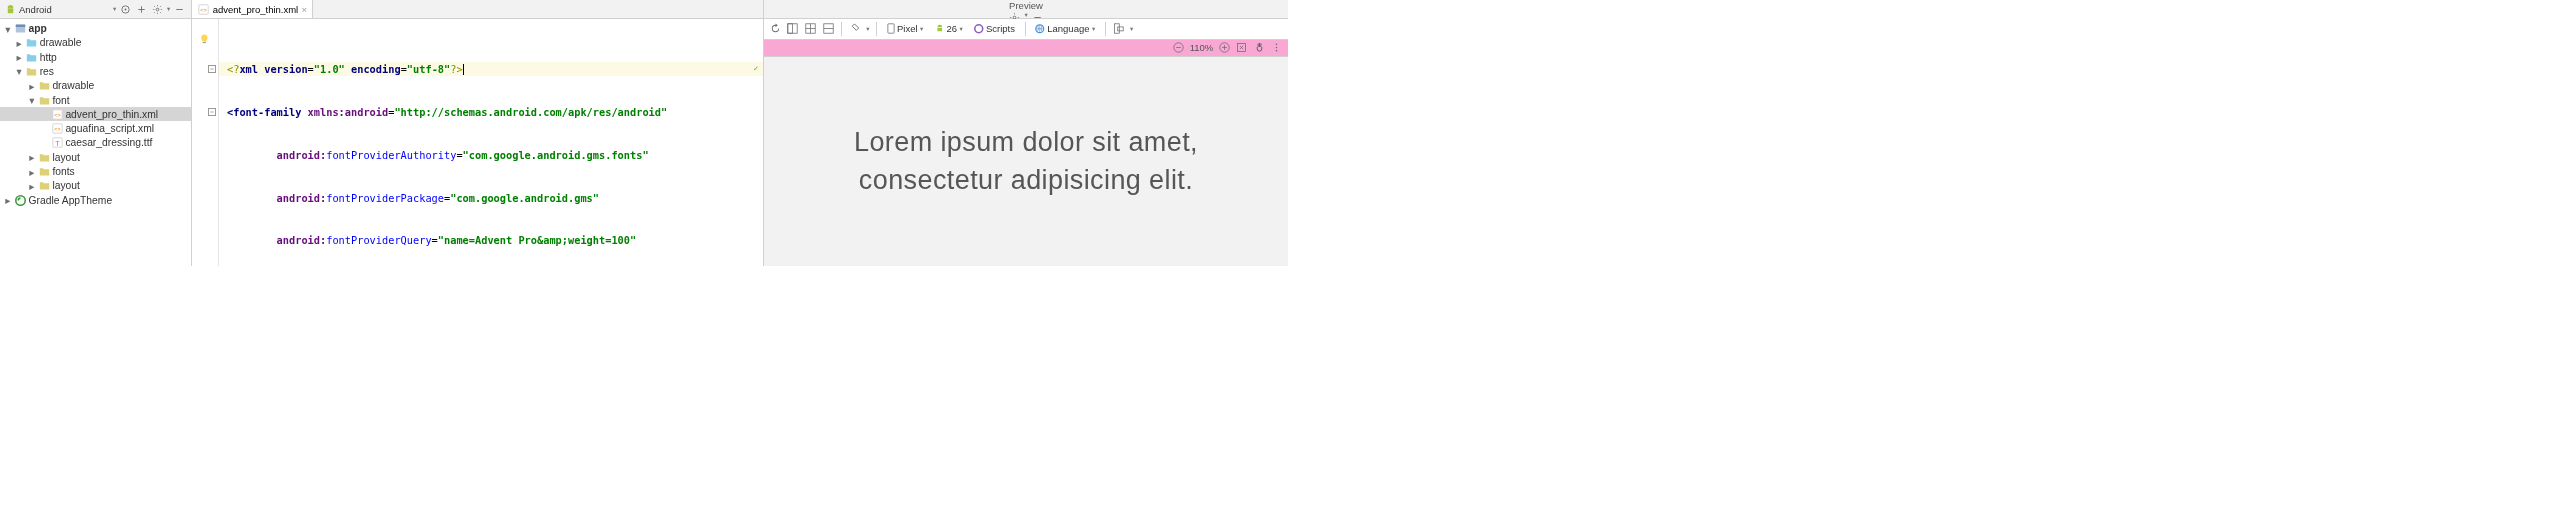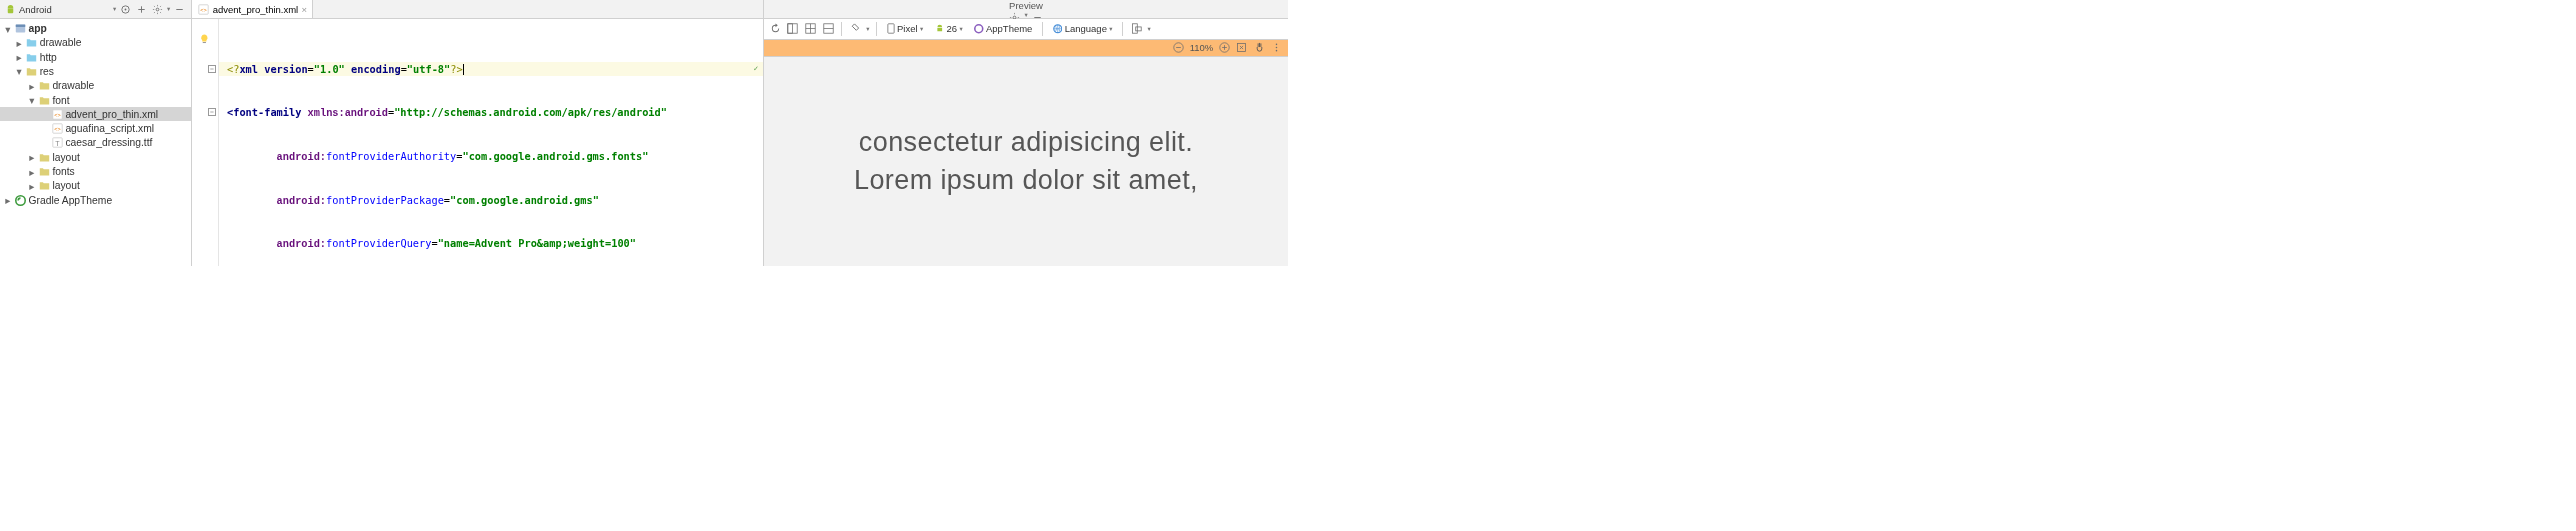--- a/index.html
+++ b/index.html
@@ -166,21 +166,21 @@
   display: inline-block;
   width: 0.8px;
   height: 11px;
   background: #000;
   vertical-align: middle;
   margin-left: 0px;
 }
 
 .tok-kw { color: #000080; font-weight: bold; text-align: center; }
 .tok-attr { color: #0000ff; }
-.tok-ns { color: #660e7a; font-weight: bold; font-family: Liberation Mono, monospace; }
+.tok-ns { color: #660e7a; font-weight: bold; }
 .tok-str { color: #008000; font-weight: bold; }
 .tok-decl { color: #8c8c00; }
 
 .preview-panel {
   flex: 1;
   display: flex;
   flex-direction: column;
   background: #f2f2f2;
 }
 .preview-header {
@@ -215,21 +215,21 @@
 }
 .dd-arrow { font-size: 6.4px; color: #777; }
 .preview-zoombar {
   height: 17.5px;
   border-bottom: 0.8px solid #d0d0d0;
   display: flex;
   align-items: center;
   justify-content: flex-end;
   padding: 0 4.8px;
   gap: 4.8px;
-  background: #fdba74;
+  background: #f9a8d4;
   font-size: 9.5px;
   color: #555;
 }
 .preview-canvas {
   flex: 1;
   background: #f2f2f2;
   display: flex;
   align-items: center;
   justify-content: center;
   padding: 16px;
@@ -504,21 +504,21 @@
       <svg width="9.5" height="9.5" viewBox="0 0 24 24">
           <path fill="#a4c639" d="M6 10h12v8H6z M6 8a6 6 0 0112 0H6z"></path>
         </svg>
       <span>26</span>
       <span class="dd-arrow">▾</span>
     </span>
     <span class="pill">
       <svg width="9.5" height="9.5" viewBox="0 0 12 12">
           <circle cx="6" cy="6" r="5" fill="none" stroke="#8b5fbf" stroke-width="2"></circle>
         </svg>
-      <span>AppTheme</span>
+      <span>Scripts</span>
     </span>
     <span class="vr"></span>
     <span class="pill">
       <svg width="9.5" height="9.5" viewBox="0 0 12 12">
           <circle cx="6" cy="6" r="5" fill="none" stroke="#4a90d9" stroke-width="1.5"></circle>
           <path d="M1 6h10M6 1v10M3 2q3 4 0 8M9 2q-3 4 0 8" fill="none" stroke="#4a90d9" stroke-width="0.8"></path>
         </svg>
       <span>Language</span>
       <span class="dd-arrow">▾</span>
     </span>
@@ -560,18 +560,18 @@
     <span class="tool-icon">
         <svg width="11" height="11" viewBox="0 0 14 14">
           <circle cx="7" cy="3" r="1" fill="#6e6e6e"></circle>
           <circle cx="7" cy="7" r="1" fill="#6e6e6e"></circle>
           <circle cx="7" cy="11" r="1" fill="#6e6e6e"></circle>
         </svg>
       </span>
   </div>
   <div class="preview-canvas">
     <div class="preview-text">
+      <div>Lorem ipsum dolor sit amet,</div>
       <div>consectetur adipisicing elit.</div>
-      <div>Lorem ipsum dolor sit amet,</div>
     </div>
   </div>
 </div>
 
 
 </body></html>

